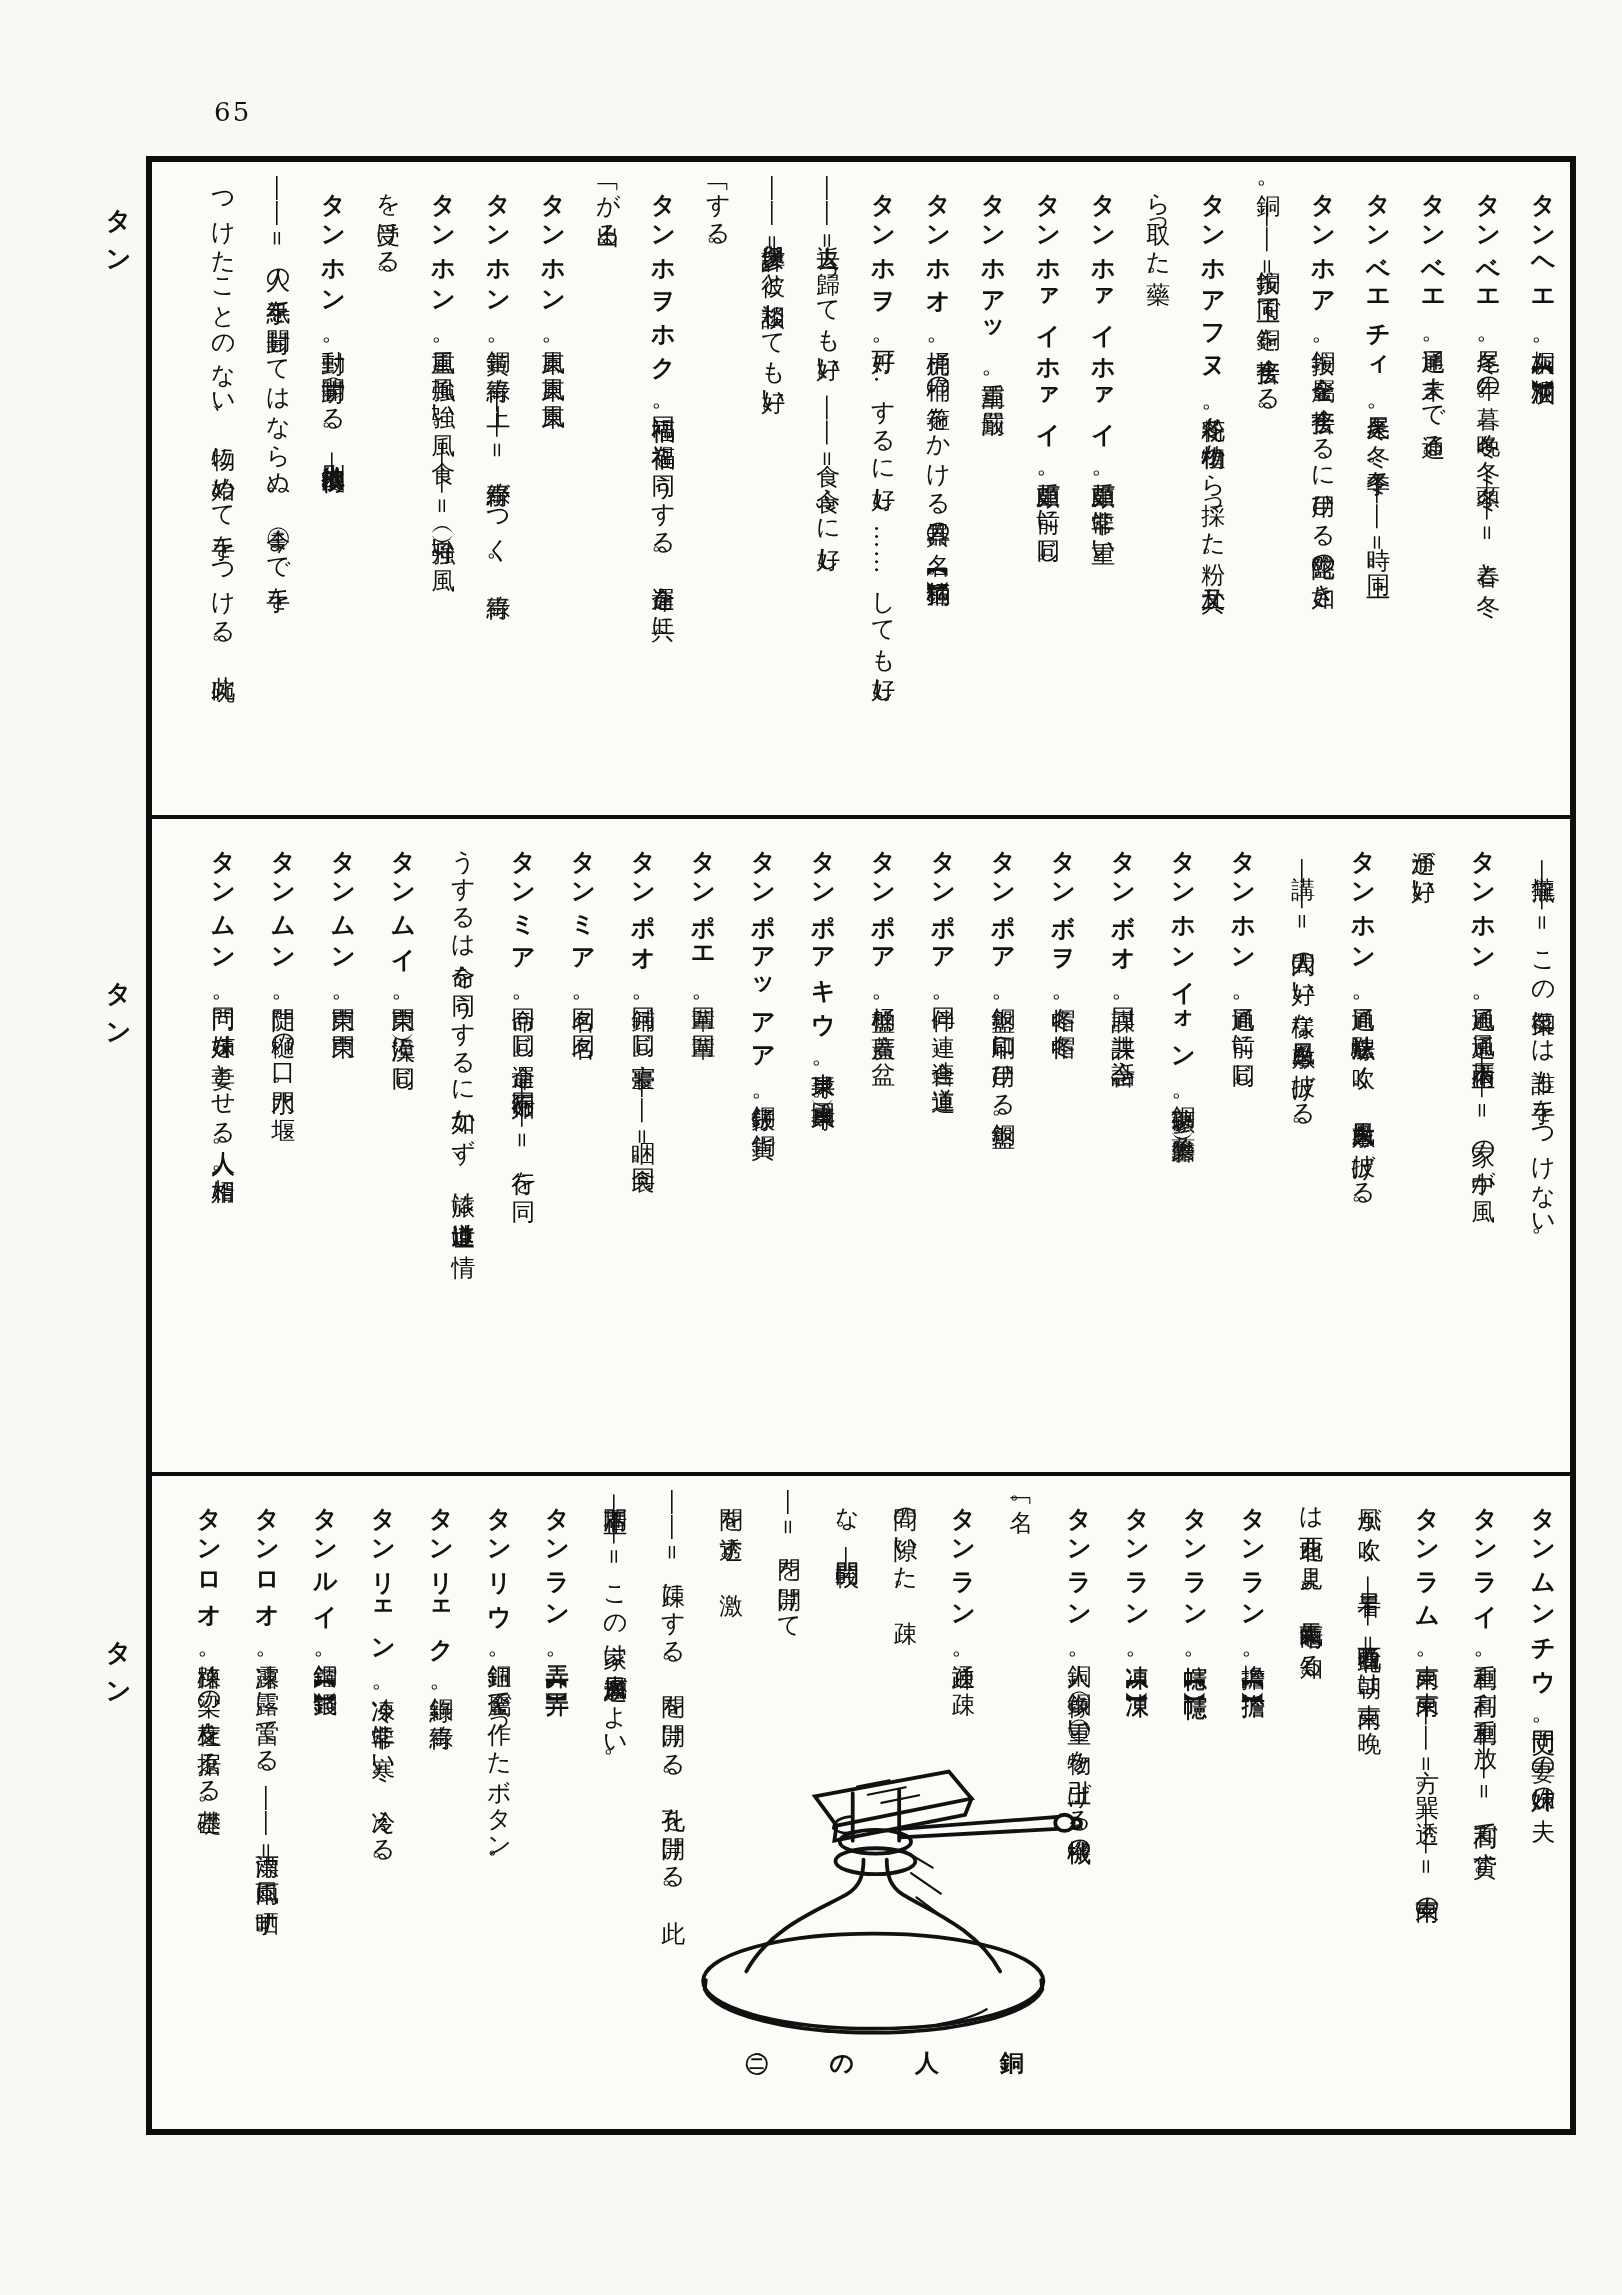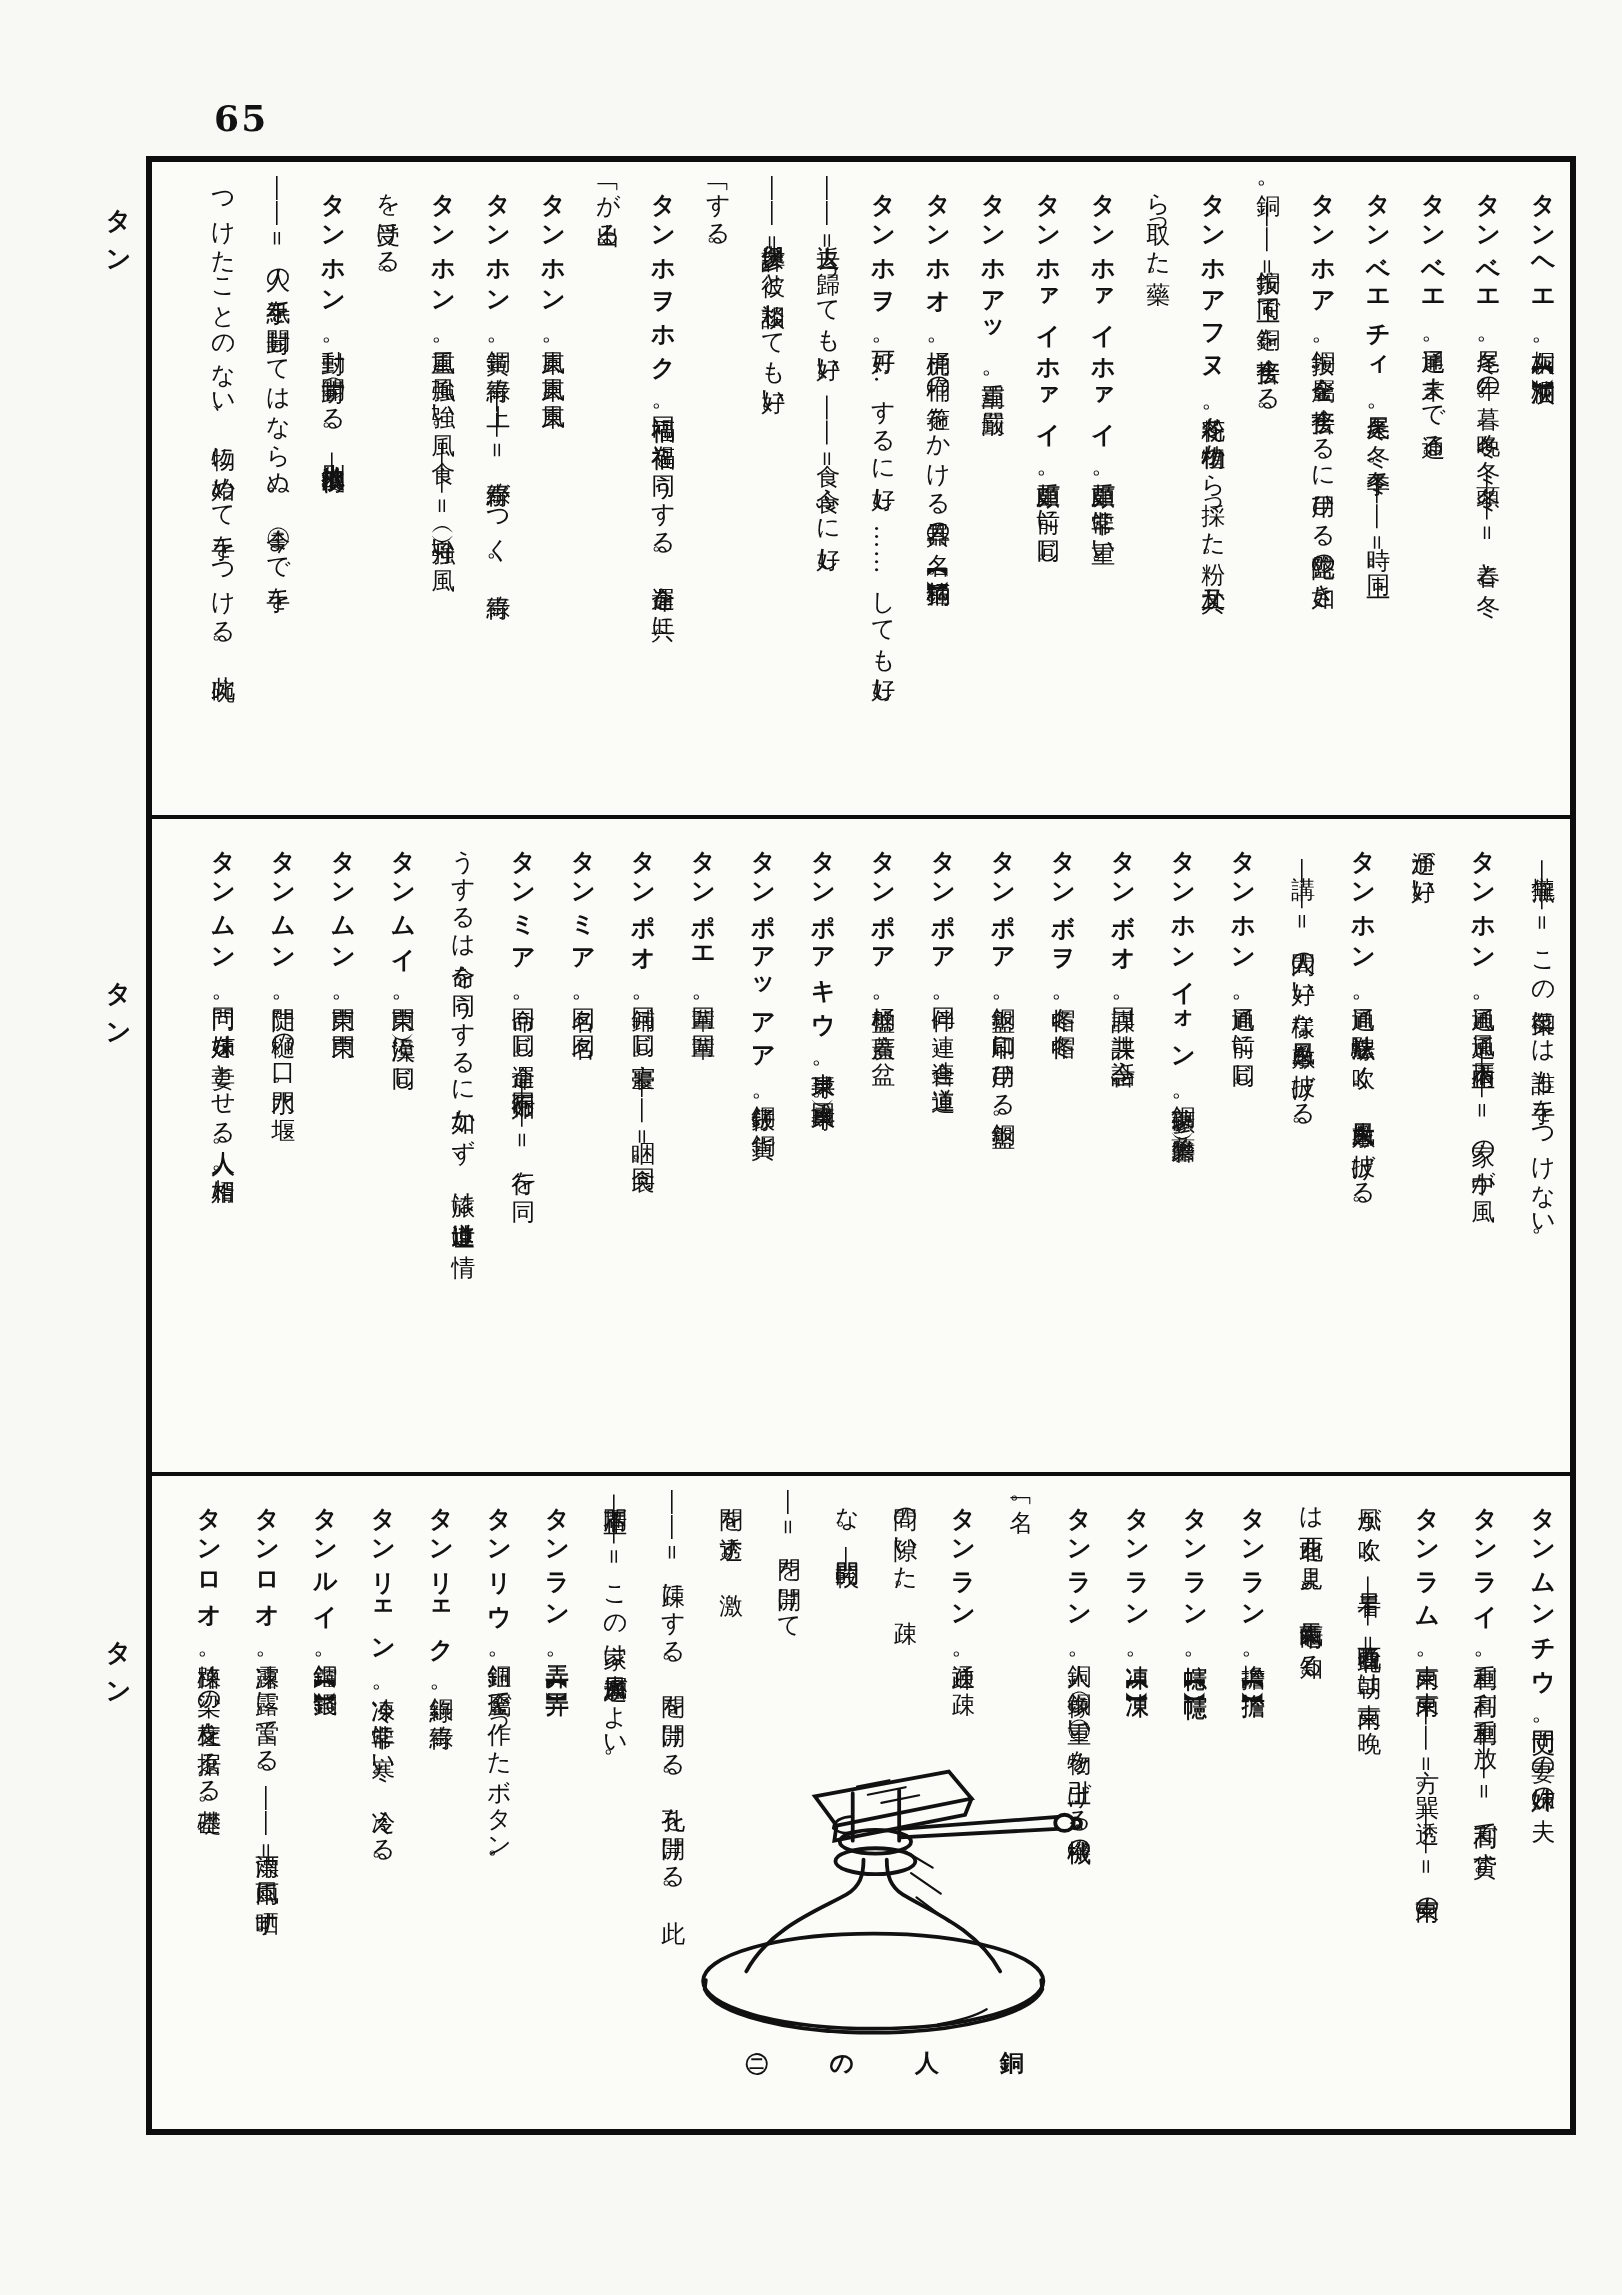--- a/index.html
+++ b/index.html
@@ -4,21 +4,21 @@
 <style>
   html,body{margin:0;padding:0;}
   body{
     width:1623px;height:2295px;position:relative;
     background:#f8f8f5;color:#121212;
     font-family:"DejaVu Serif","Liberation Serif",serif;
     overflow:hidden;
   }
   .page-number{
     position:absolute;left:214px;top:97px;
-    font-size:36px;font-weight:bold;letter-spacing:2.2px;
+    font-size:26px;font-weight:normal;letter-spacing:2.2px;
   }
   .margin-label{
     position:absolute;left:103px;width:32px;
     writing-mode:vertical-rl;text-orientation:upright;
     font-size:25px;font-weight:bold;letter-spacing:14px;
   }
   #margin-label-1{top:190px;}
   #margin-label-2{top:963px;}
   #margin-label-3{top:1622px;}
   .sheet{

